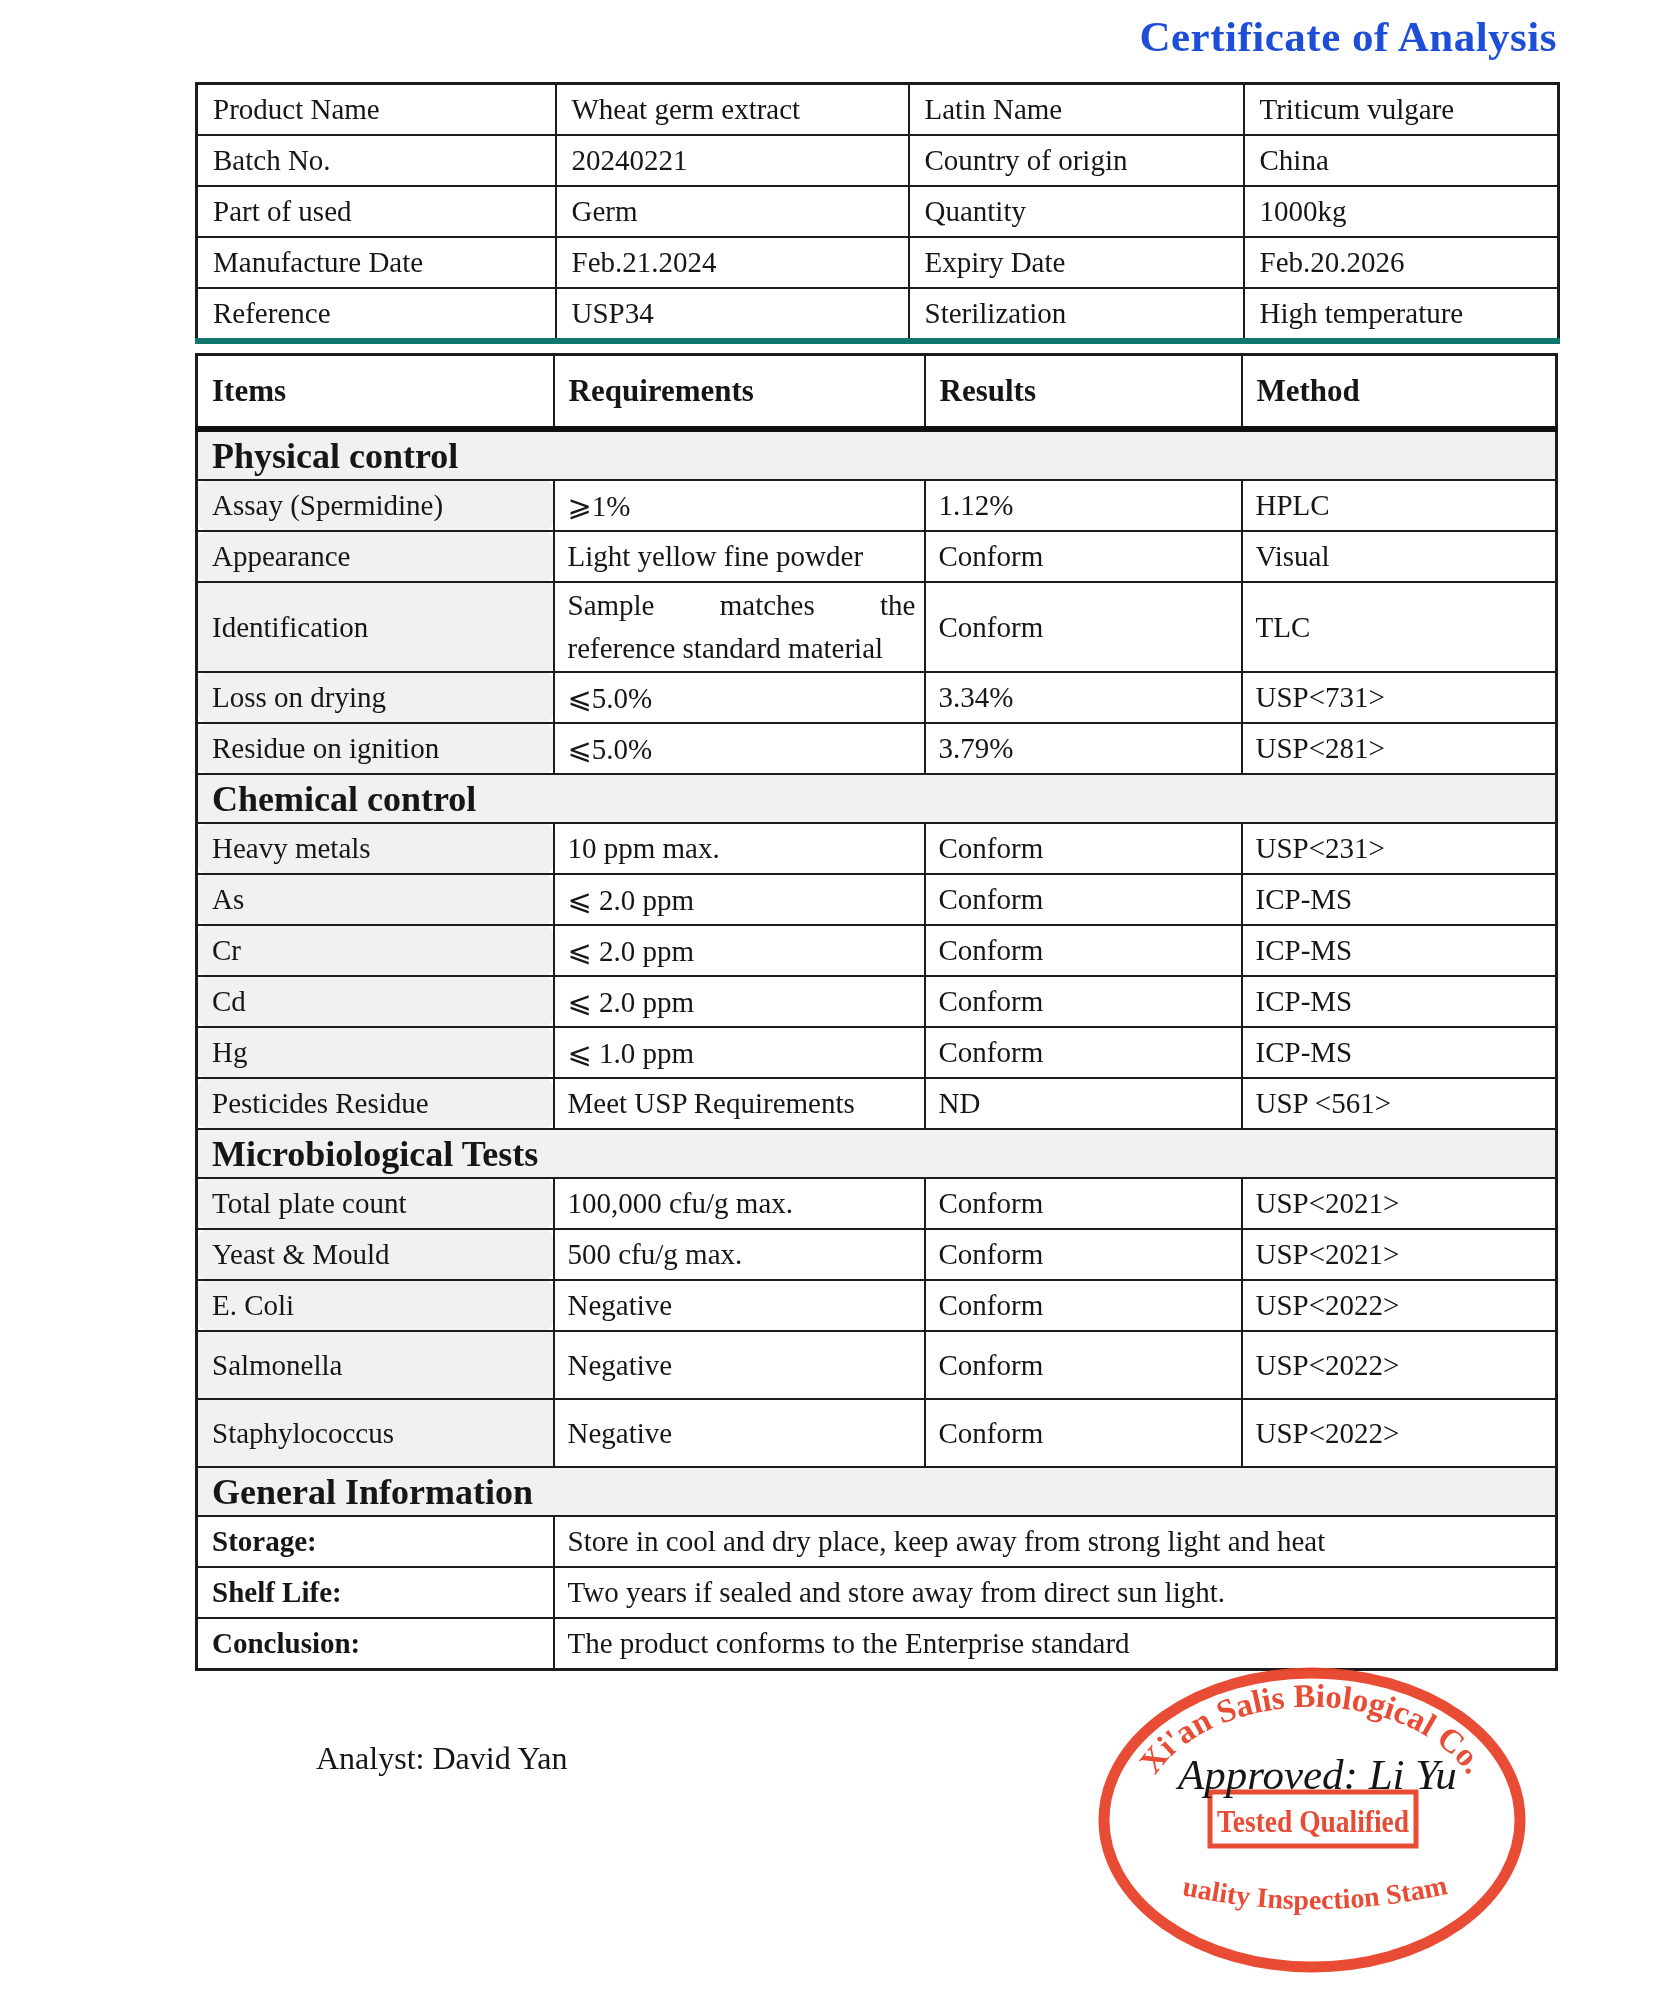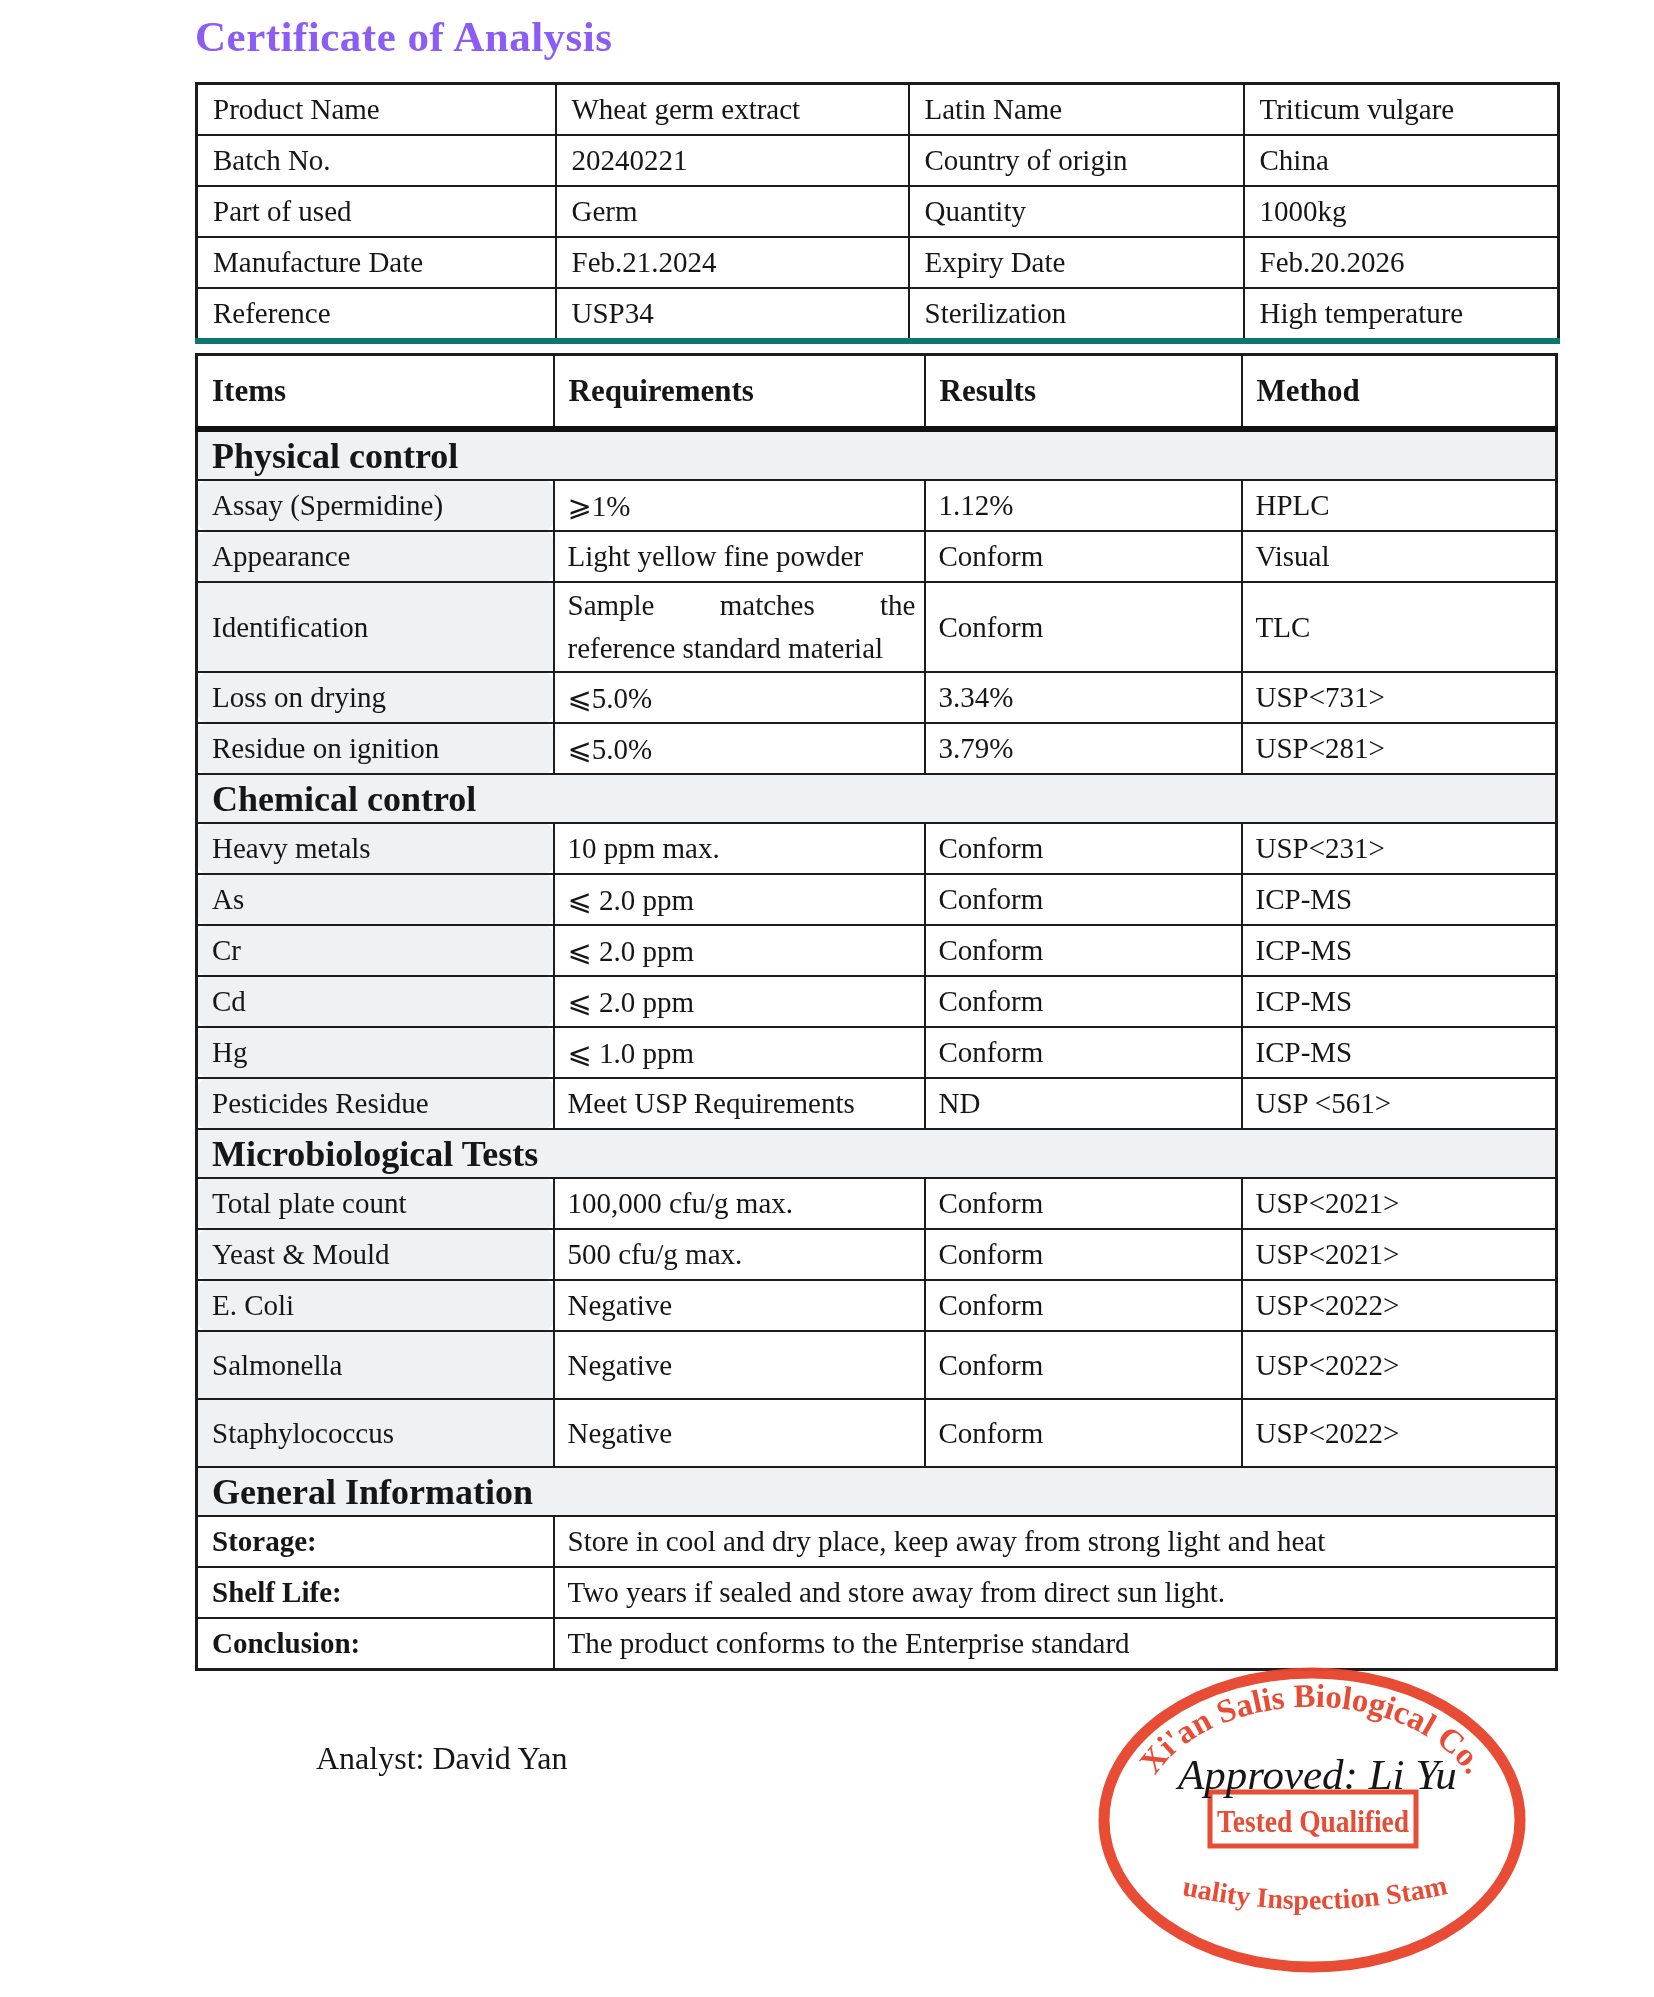--- a/index.html
+++ b/index.html
@@ -5,21 +5,21 @@
   html,body{margin:0;padding:0;background:#ffffff;}
   body{
     width:1654px;height:1997px;
     font-family:"Liberation Serif","DejaVu Serif","DejaVu Sans",serif;
     color:#161616;
   }
   .page{position:relative;width:1654px;height:1997px;overflow:hidden;background:#fff;}
 
   .doc-title{
     position:absolute;left:195px;top:12px;width:1362px;
-    text-align:left;font-size:43px;font-weight:bold;color:#8b5cf6;
+    text-align:right;font-size:43px;font-weight:bold;color:#1d4ed8;
     letter-spacing:0.5px;
   }
 
   table{border-collapse:collapse;table-layout:fixed;}
   td,th{border:2px solid #1c1c1c;overflow:hidden;}
 
   
   #info-table{position:absolute;left:195px;top:82px;width:1362px;border:3px solid #1c1c1c;}
   #info-table td{height:49px;font-size:29px;padding:0 8px 0 15px;vertical-align:middle;background:#fff;}
   #info-table tr:last-child td{border-bottom:6px solid #0f766e;}

